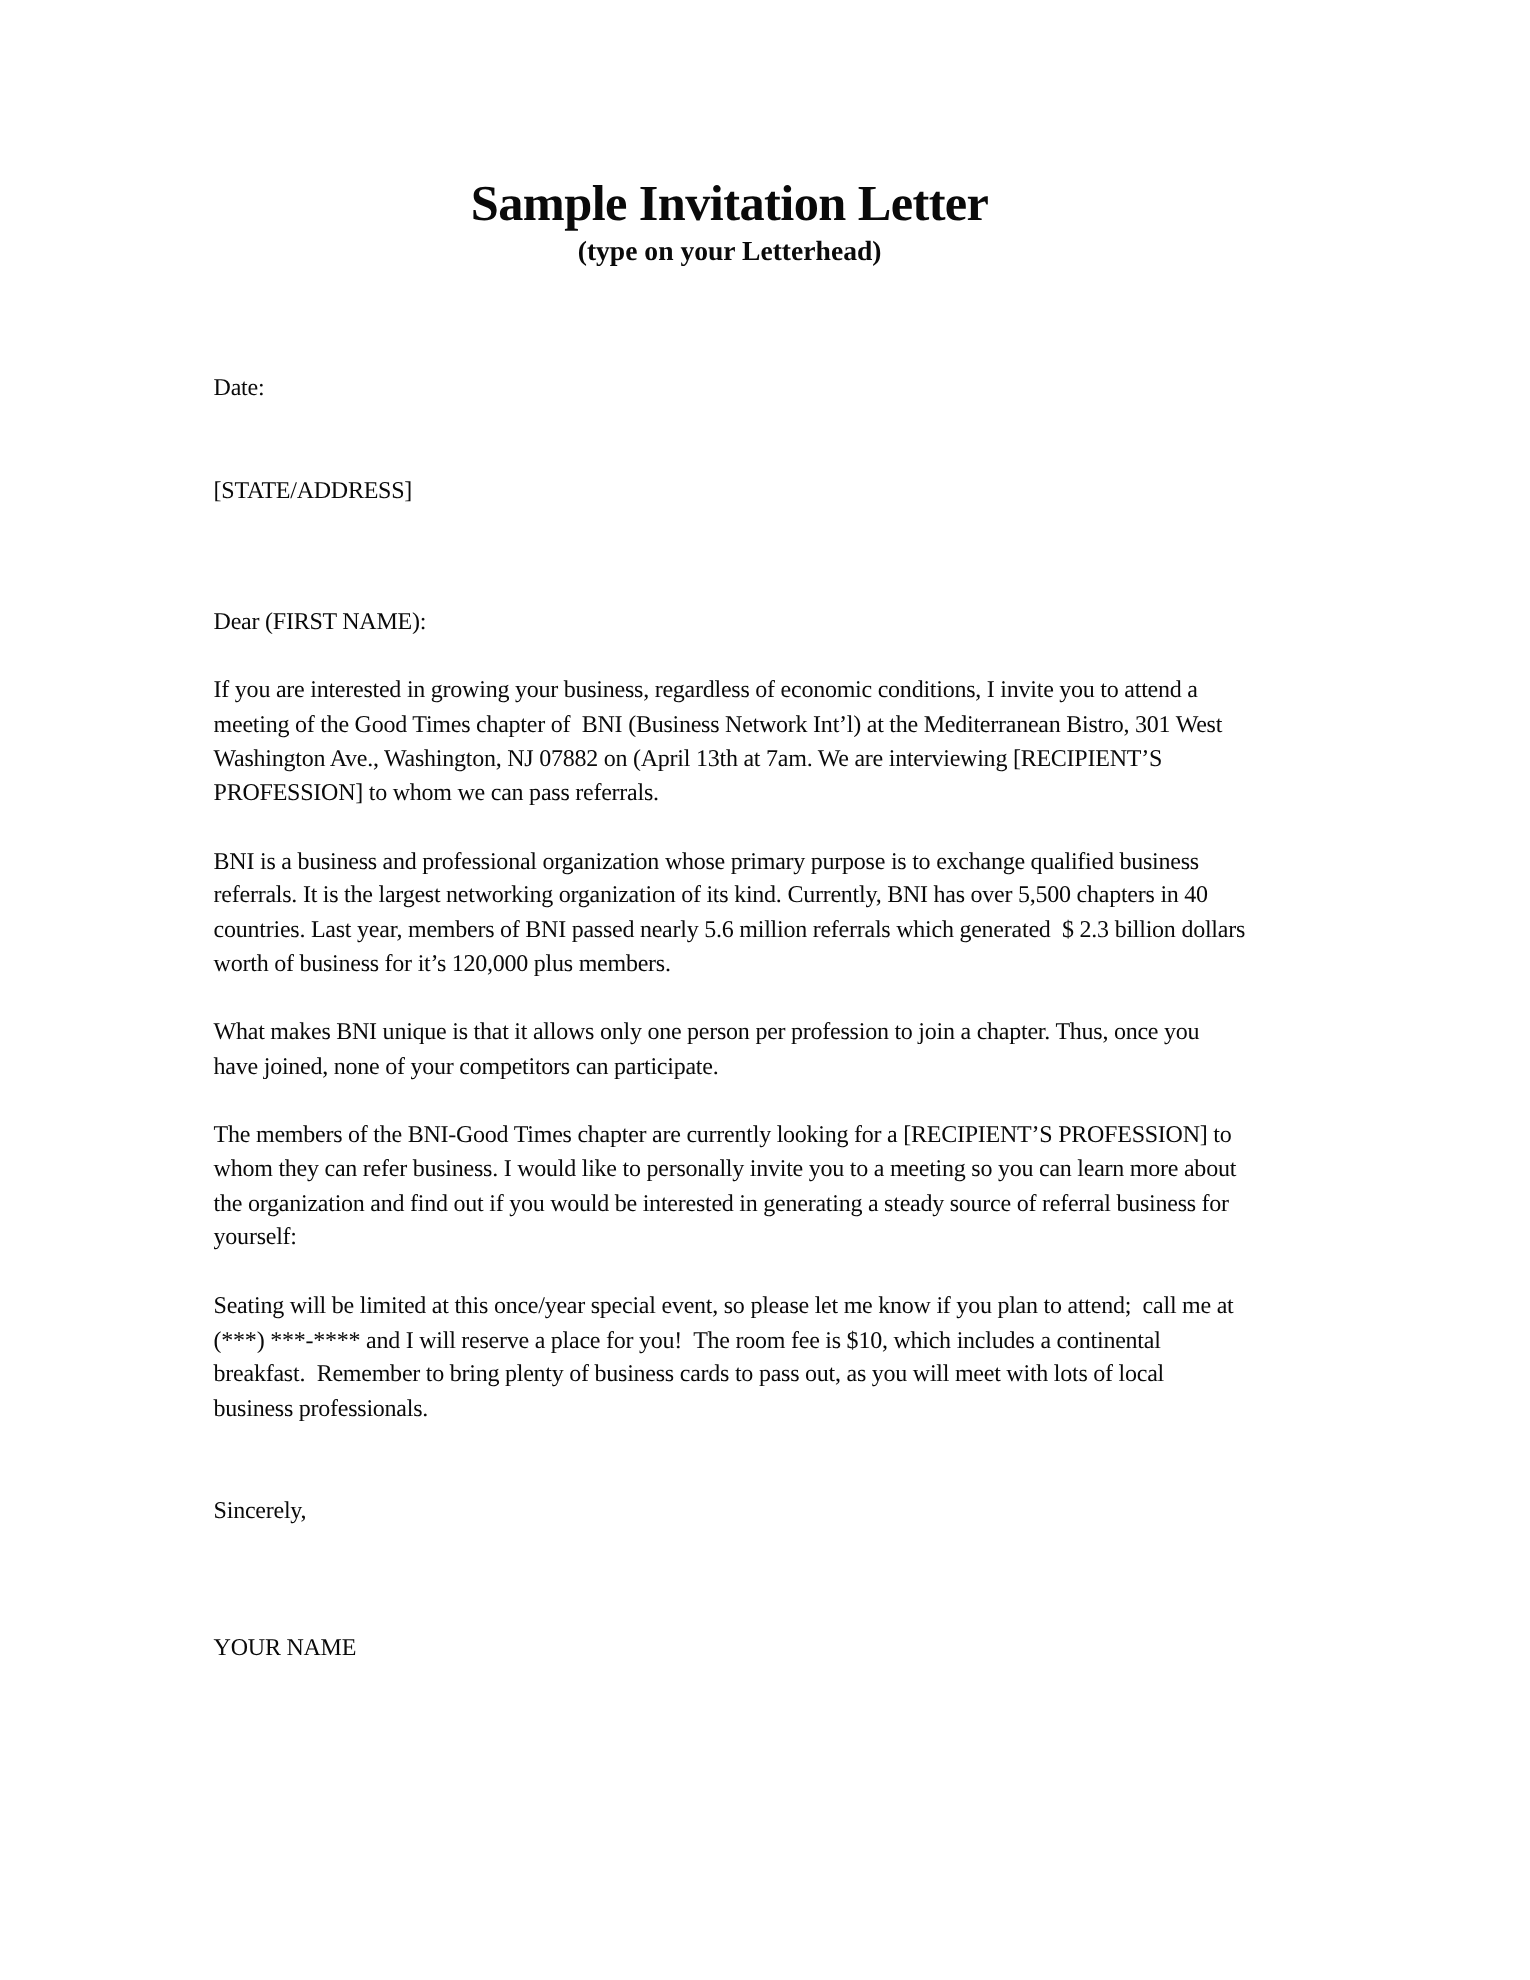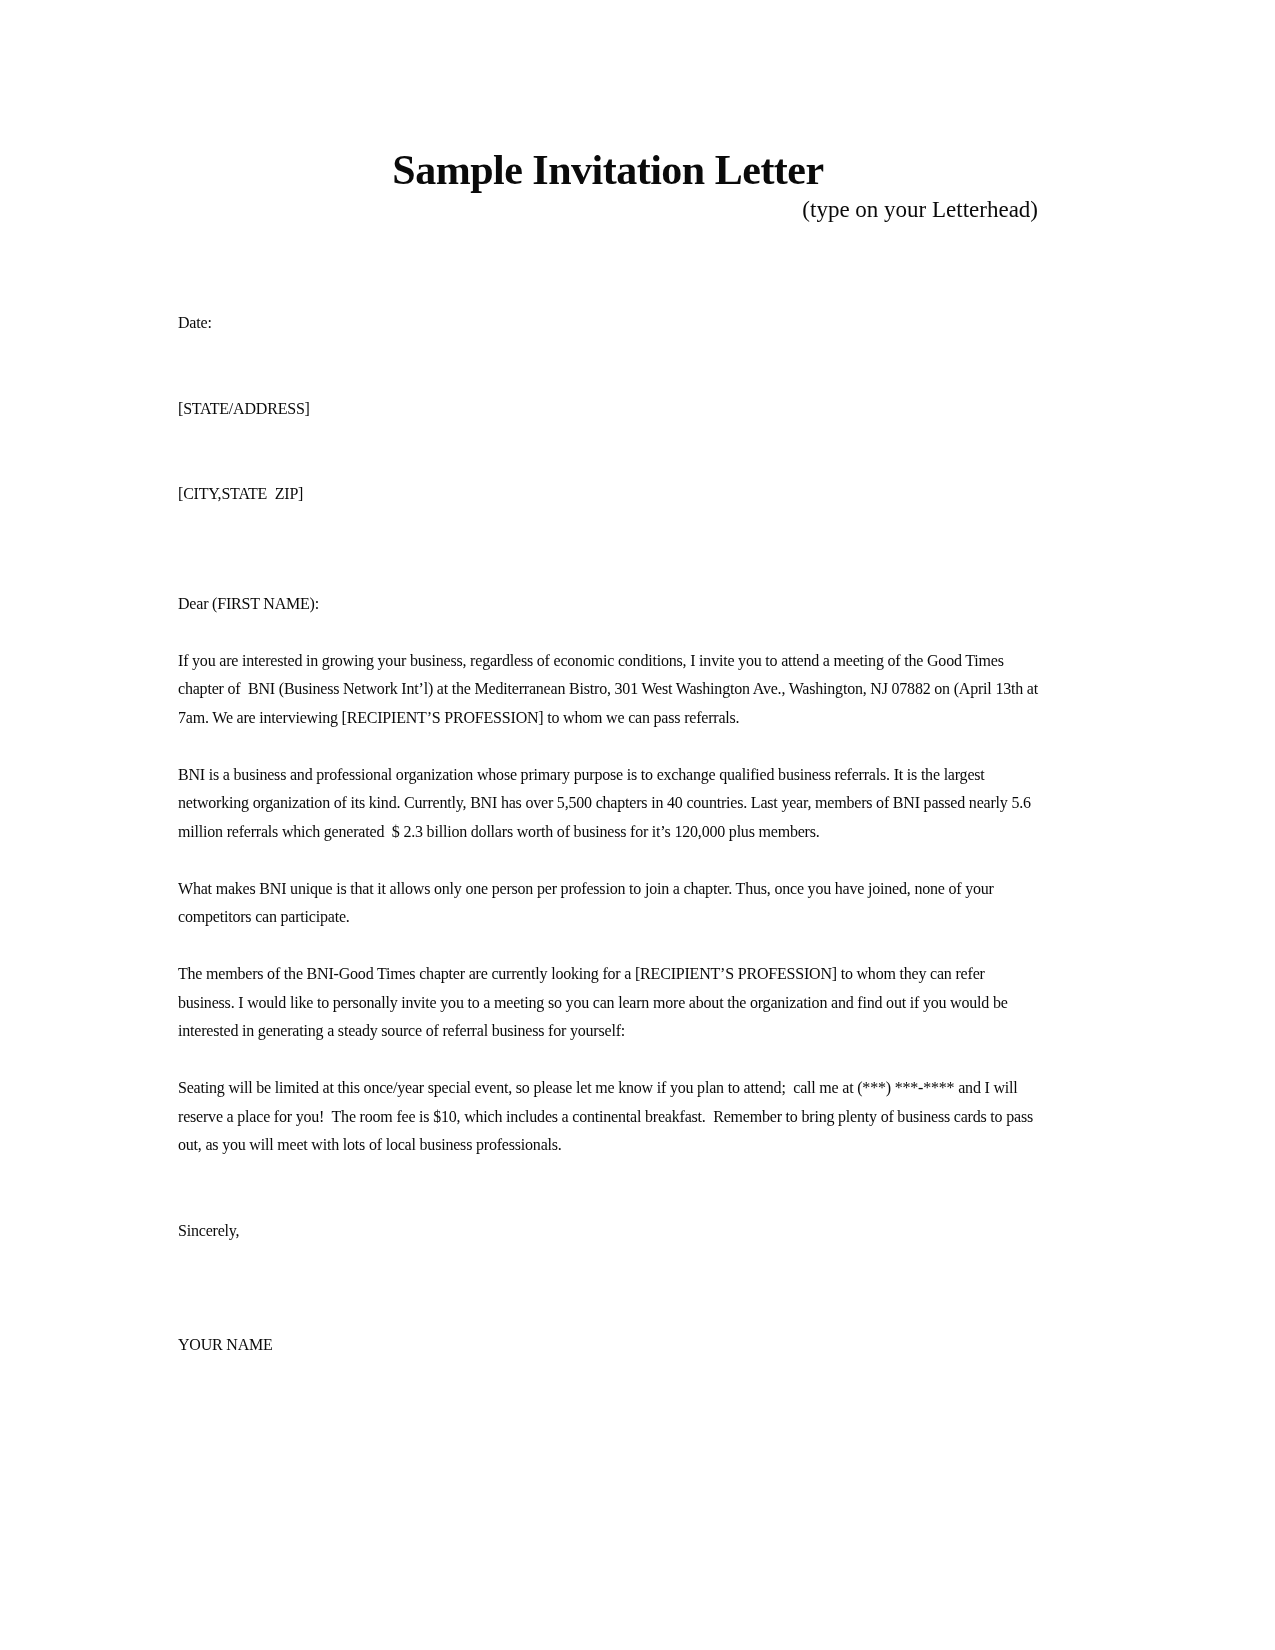--- a/index.html
+++ b/index.html
@@ -28,24 +28,25 @@
     line-height: 48px;
     font-weight: 700;
     text-align: center;
     letter-spacing: -0.5px;
     white-space: nowrap;
   }
   .subtitle {
     margin-top: 2px;
     font-size: 23px;
     line-height: 28px;
-    text-align: right;
+    text-align: center;
+    font-weight: bold;
   }
   .body-text {
-    font-size: 16px;
+    font-size: 20px;
     line-height: 28.5px;
     letter-spacing: -0.2px;
     white-space: pre-wrap;
   }
   .address {
     margin-top: 28px;
   }
   .salutation {
     margin-top: 24px;
   }
@@ -64,21 +65,20 @@
 
 <div class="page">
 
   <h1 class="title">Sample Invitation Letter</h1>
 
   <div class="subtitle">(type on your Letterhead)</div>
 
   <div class="address body-text">
     <div>Date:</div>
     <div>[STATE/ADDRESS]</div>
-    <div>[CITY,STATE  ZIP]</div>
   </div>
 
   <div class="salutation body-text">Dear (FIRST NAME):</div>
 
   <p class="para body-text">If you are interested in growing your business, regardless of economic conditions, I invite you to attend a meeting of the Good Times chapter of  BNI (Business Network Int’l) at the Mediterranean Bistro, 301 West Washington Ave., Washington, NJ 07882 on (April 13th at 7am. We are interviewing [RECIPIENT’S PROFESSION] to whom we can pass referrals.</p>
 
   <p class="para body-text">BNI is a business and professional organization whose primary purpose is to exchange qualified business referrals. It is the largest networking organization of its kind. Currently, BNI has over 5,500 chapters in 40 countries. Last year, members of BNI passed nearly 5.6 million referrals which generated  $ 2.3 billion dollars worth of business for it’s 120,000 plus members.</p>
 
   <p class="para body-text">What makes BNI unique is that it allows only one person per profession to join a chapter. Thus, once you have joined, none of your competitors can participate.</p>
 

